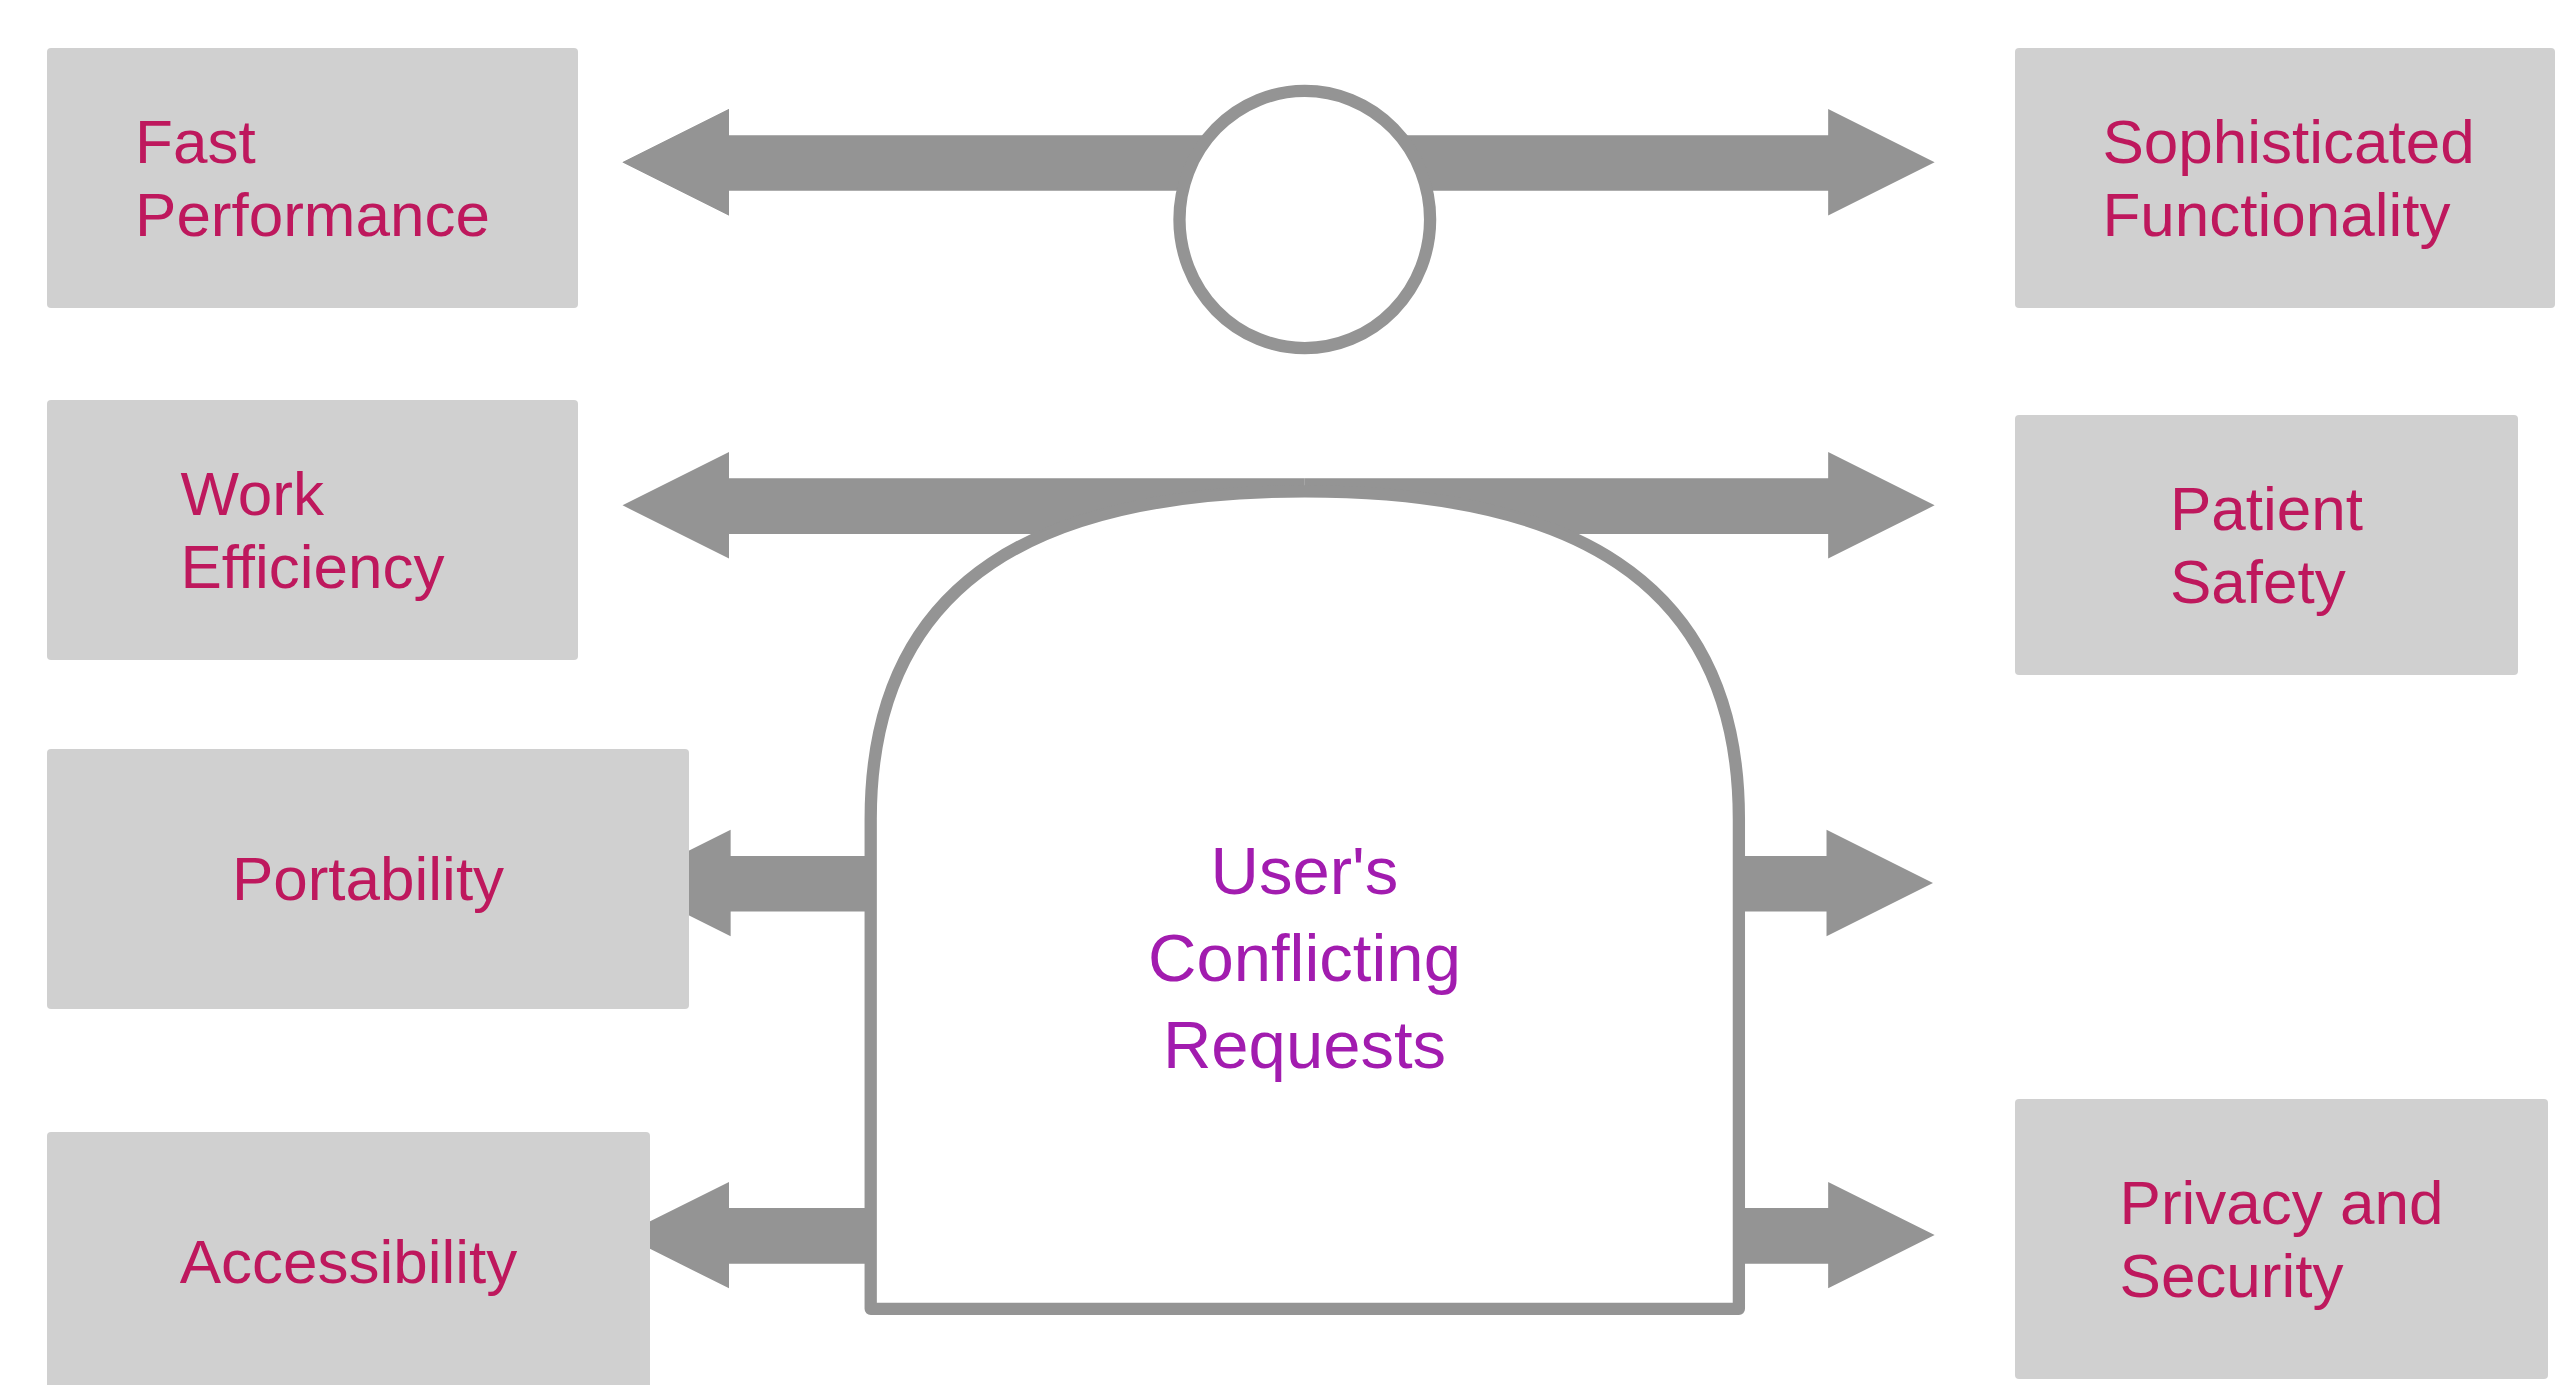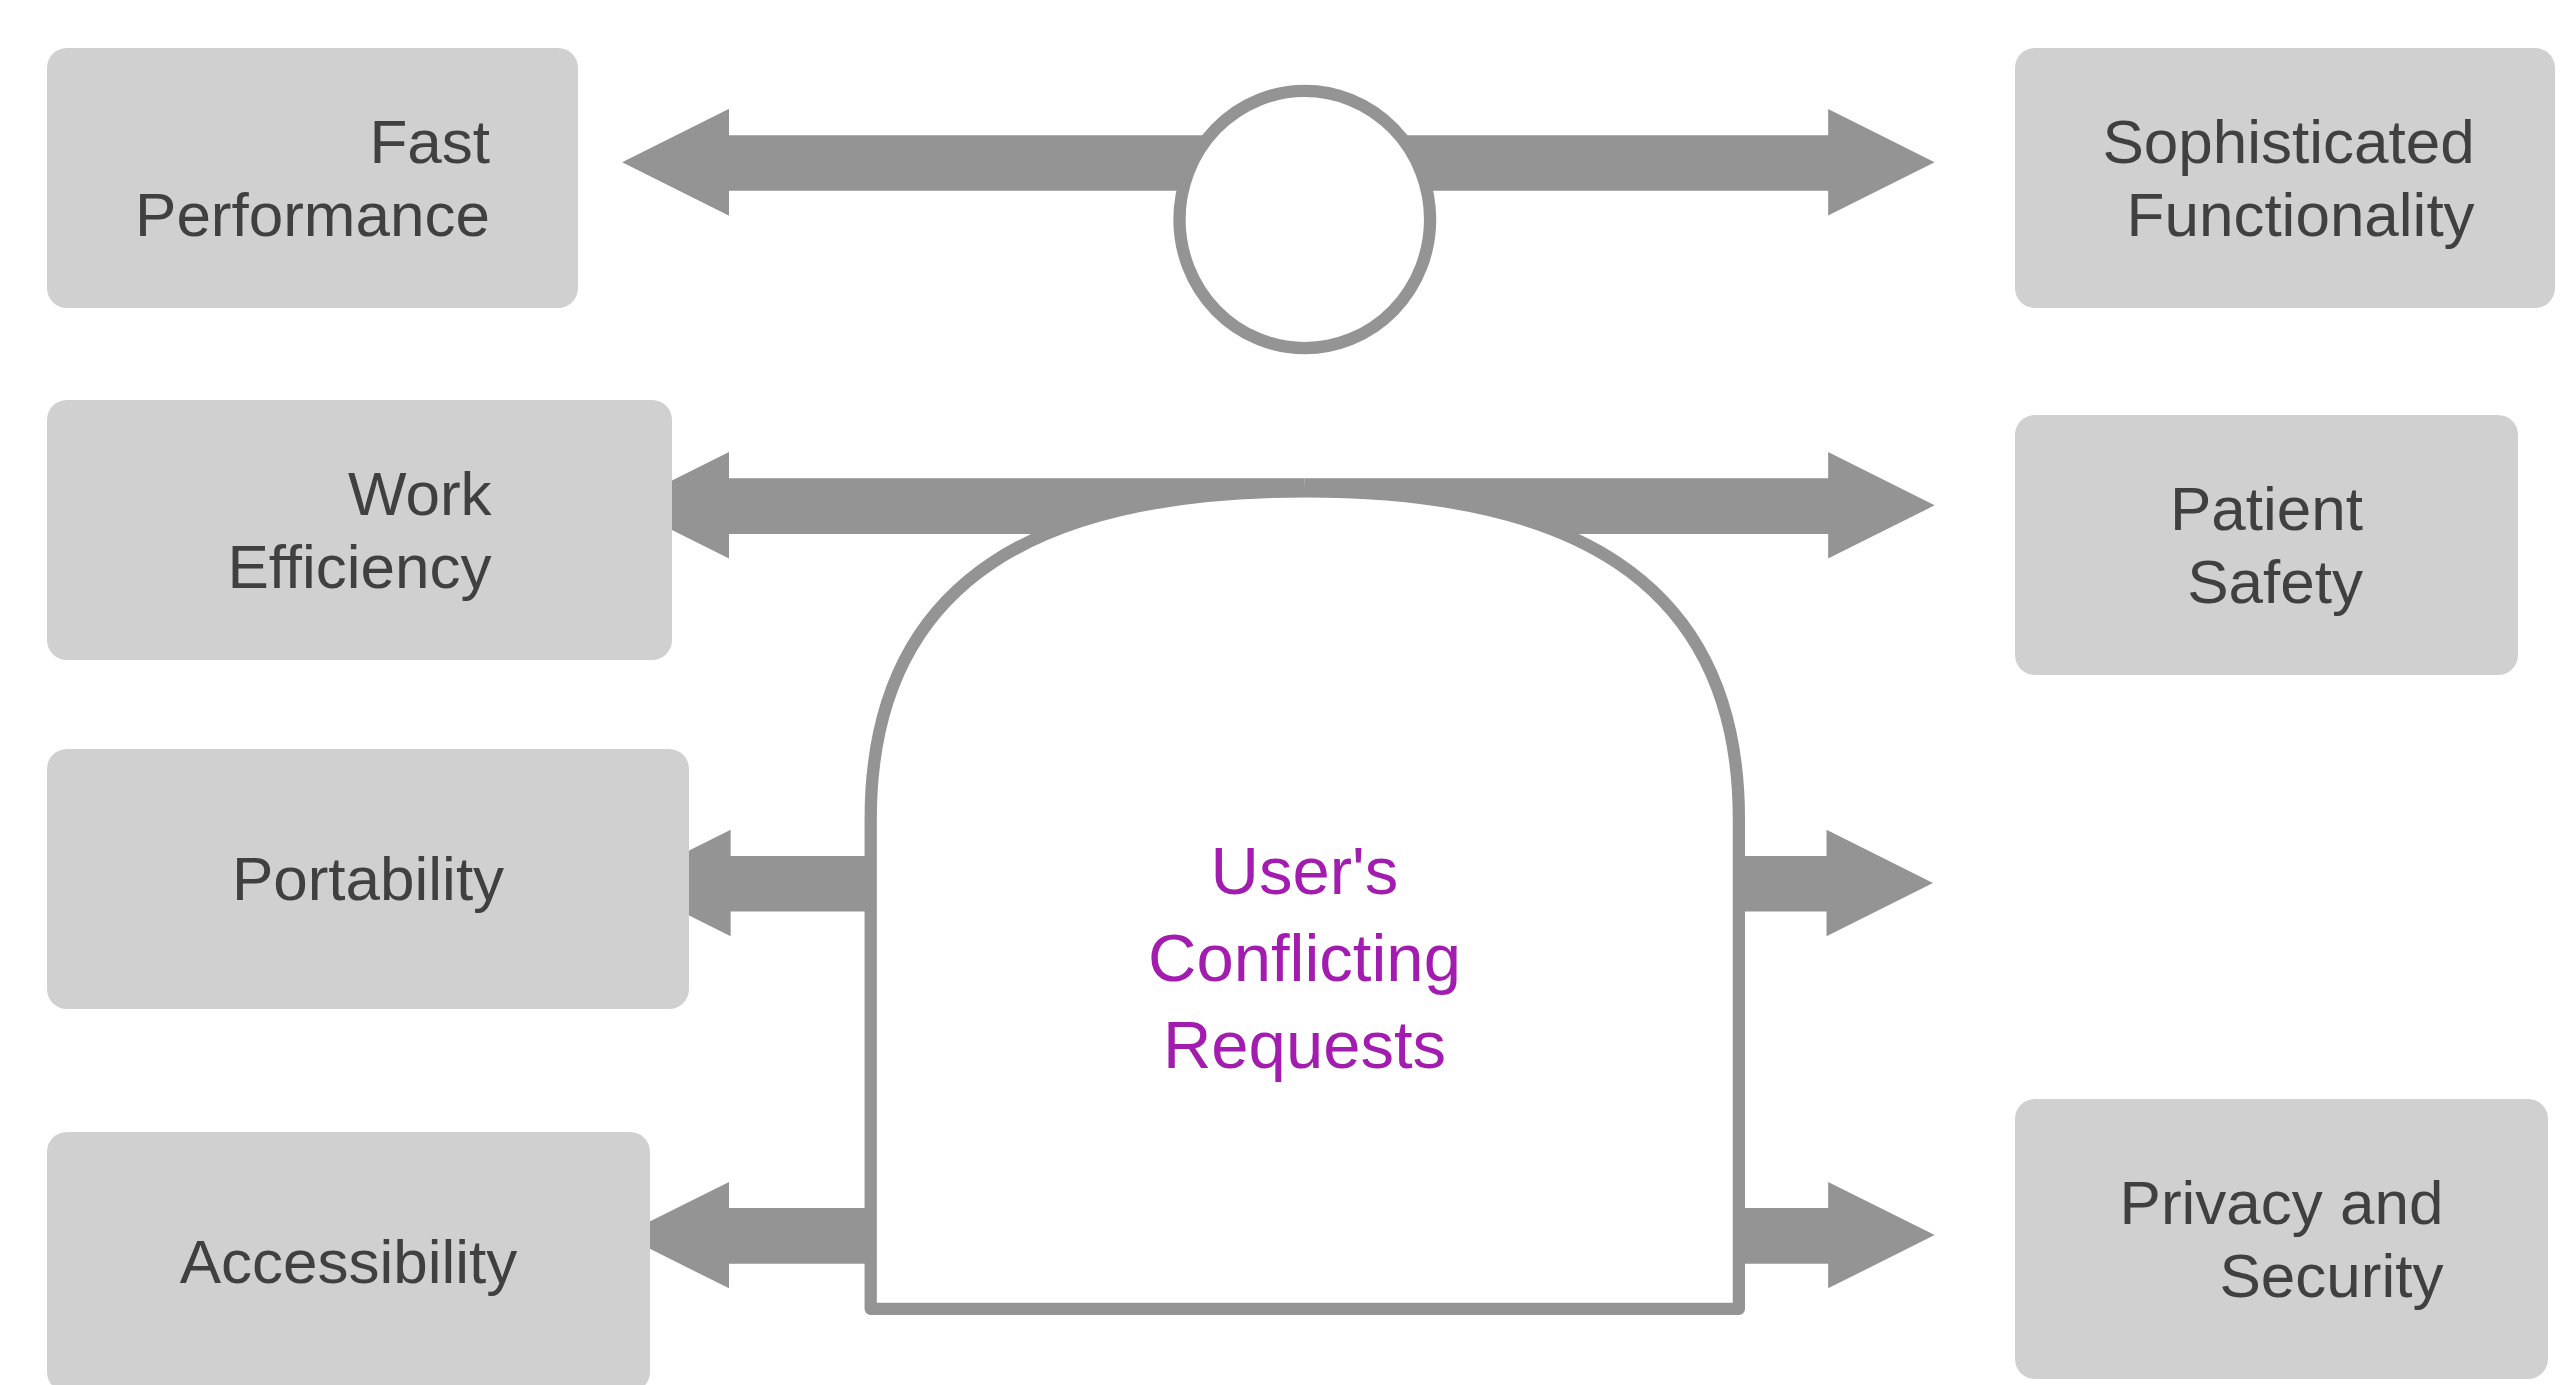--- a/index.html
+++ b/index.html
@@ -2,24 +2,24 @@
 <html style="font-size:13px"><head>
 <meta charset="utf-8">
 <style>
   html,body{margin:0;padding:0;background:#ffffff;}
   body{width:2576px;height:1385px;overflow:hidden;font-family:"Liberation Sans",sans-serif;}
   #stage{position:relative;width:2576px;height:1385px;background:#ffffff;}
   #svgroot{position:absolute;left:0;top:0;width:2576px;height:1385px;}
   .label-box{
     position:absolute;
     background:#d0d0d0;
-    border-radius:20px;
+    border-radius:4px;
     display:flex;align-items:center;justify-content:center;
-    text-align:right;
-    color:#404040;
+    text-align:left;
+    color:#be185d;
     font-size:62px;
     line-height:1.18;
     font-family:"Liberation Sans",sans-serif;
     z-index:3;
   }
   .label-box span{display:block;white-space:pre-line;}
   .center-label{
     position:absolute;
     text-align:center;
     color:#a21caf;
@@ -71,21 +71,21 @@
   </svg>
 
   <div class="center-label" style="left:895px;top:827px;width:819px;">User's
 Conflicting
 Requests</div>
 
   <div class="label-box" style="left:47px;top:48px;width:531px;height:260px;">
     <span>Fast
 Performance</span>
   </div>
-  <div class="label-box" style="left:47px;top:400px;width:625px;height:260px;">
+  <div class="label-box" style="left:47px;top:400px;width:531px;height:260px;">
     <span>Work
 Efficiency</span>
   </div>
   <div class="label-box" style="left:47px;top:749px;width:642px;height:260px;">
     <span>Portability</span>
   </div>
   <div class="label-box" style="left:47px;top:1132px;width:603px;height:260px;">
     <span>Accessibility</span>
   </div>
 

